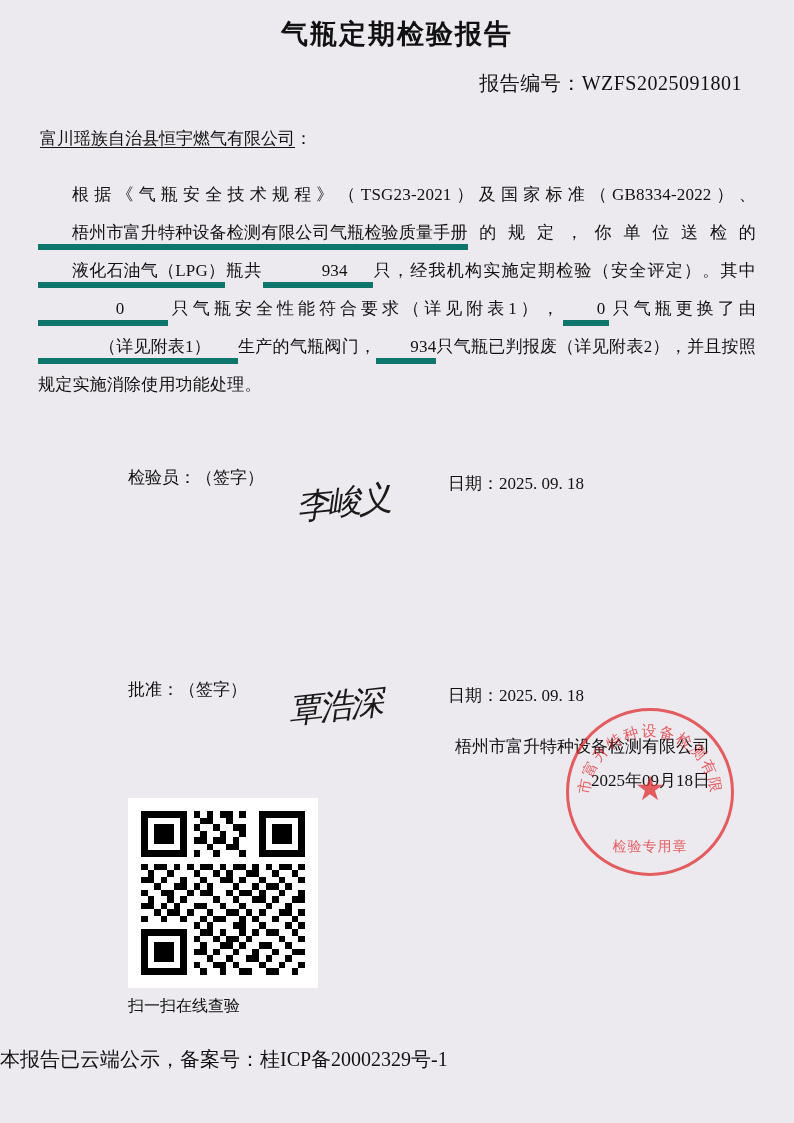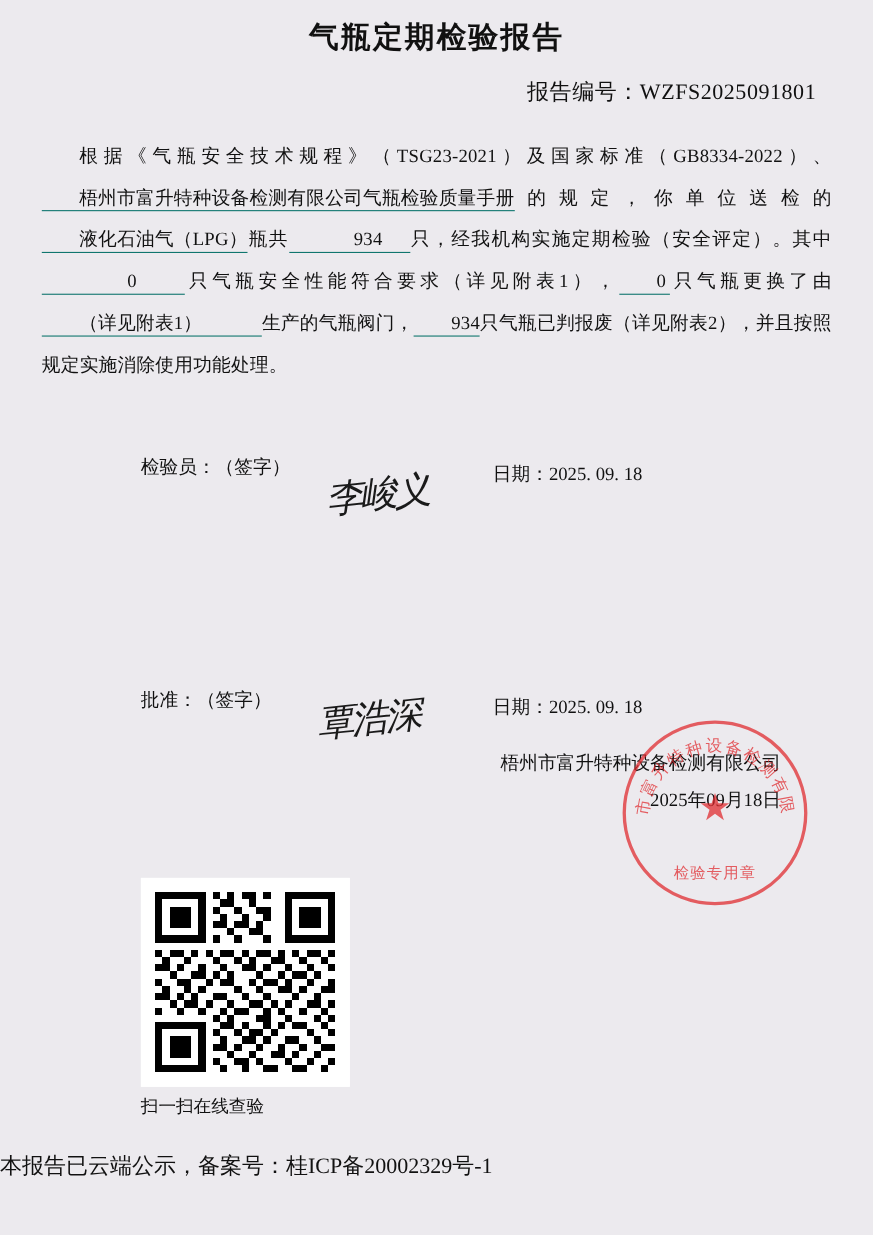--- a/index.html
+++ b/index.html
@@ -56,31 +56,31 @@
     letter-spacing: 0.2px;
   }
   .body-text p {
     margin: 0;
   }
   .indent {
     text-indent: 34px;
   }
   .fill {
     display: inline-block;
-    border-bottom: 1px solid #0f766e;
+    border-bottom: 6px solid #0f766e;
     text-align: center;
     line-height: 22px;
     vertical-align: baseline;
   }
   .fill.w-manual { min-width: 300px; }
   .fill.w-gas    { min-width: 150px; }
   .fill.w-count  { min-width: 110px; }
   .fill.w-ok     { min-width: 130px; }
   .fill.w-zero   { min-width: 46px;  text-align: left; }
-  .fill.w-maker  { min-width: 200px; text-align: left; }
+  .fill.w-maker  { min-width: 200px; text-align: center; }
   .fill.w-scrap  { min-width: 34px; }
 
   .sign-block {
     margin-top: 62px;
     position: relative;
     height: 120px;
   }
   .sign-row {
     position: relative;
     font-size: 17px;
@@ -190,20 +190,23 @@
 <body>
 
 <div class="page">
 
   <h1 class="doc-title">气瓶定期检验报告</h1>
 
   <div class="report-no">
     <span>报告编号：</span><span>WZFS2025091801</span>
   </div>
 
+  <div class="addressee">
+    <span class="u">富川瑶族自治县恒宇燃气有限公司</span><span>：</span>
+  </div>
 
   <div class="body-text">
     <p class="indent">
       <span>根据《气瓶安全技术规程》（TSG23-2021）及国家标准（GB8334-2022）、</span><span class="fill w-manual">梧州市富升特种设备检测有限公司气瓶检验质量手册</span><span>的规定，你单位送检的</span><span class="fill w-gas">液化石油气（LPG）</span><span>瓶共</span><span class="fill w-count">934</span><span>只，经我机构实施定期检验（安全评定）。其中</span><span class="fill w-ok">0</span><span>只气瓶安全性能符合要求（详见附表1），</span><span class="fill w-zero">0</span><span>只气瓶更换了由</span><span class="fill w-maker">（详见附表1）</span><span>生产的气瓶阀门，</span><span class="fill w-scrap">934</span><span>只气瓶已判报废（详见附表2），并且按照规定实施消除使用功能处理。</span>
     </p>
   </div>
 
   <div class="sign-block">
     <div class="sign-row">
       <span class="label">检验员：（签字）</span>

